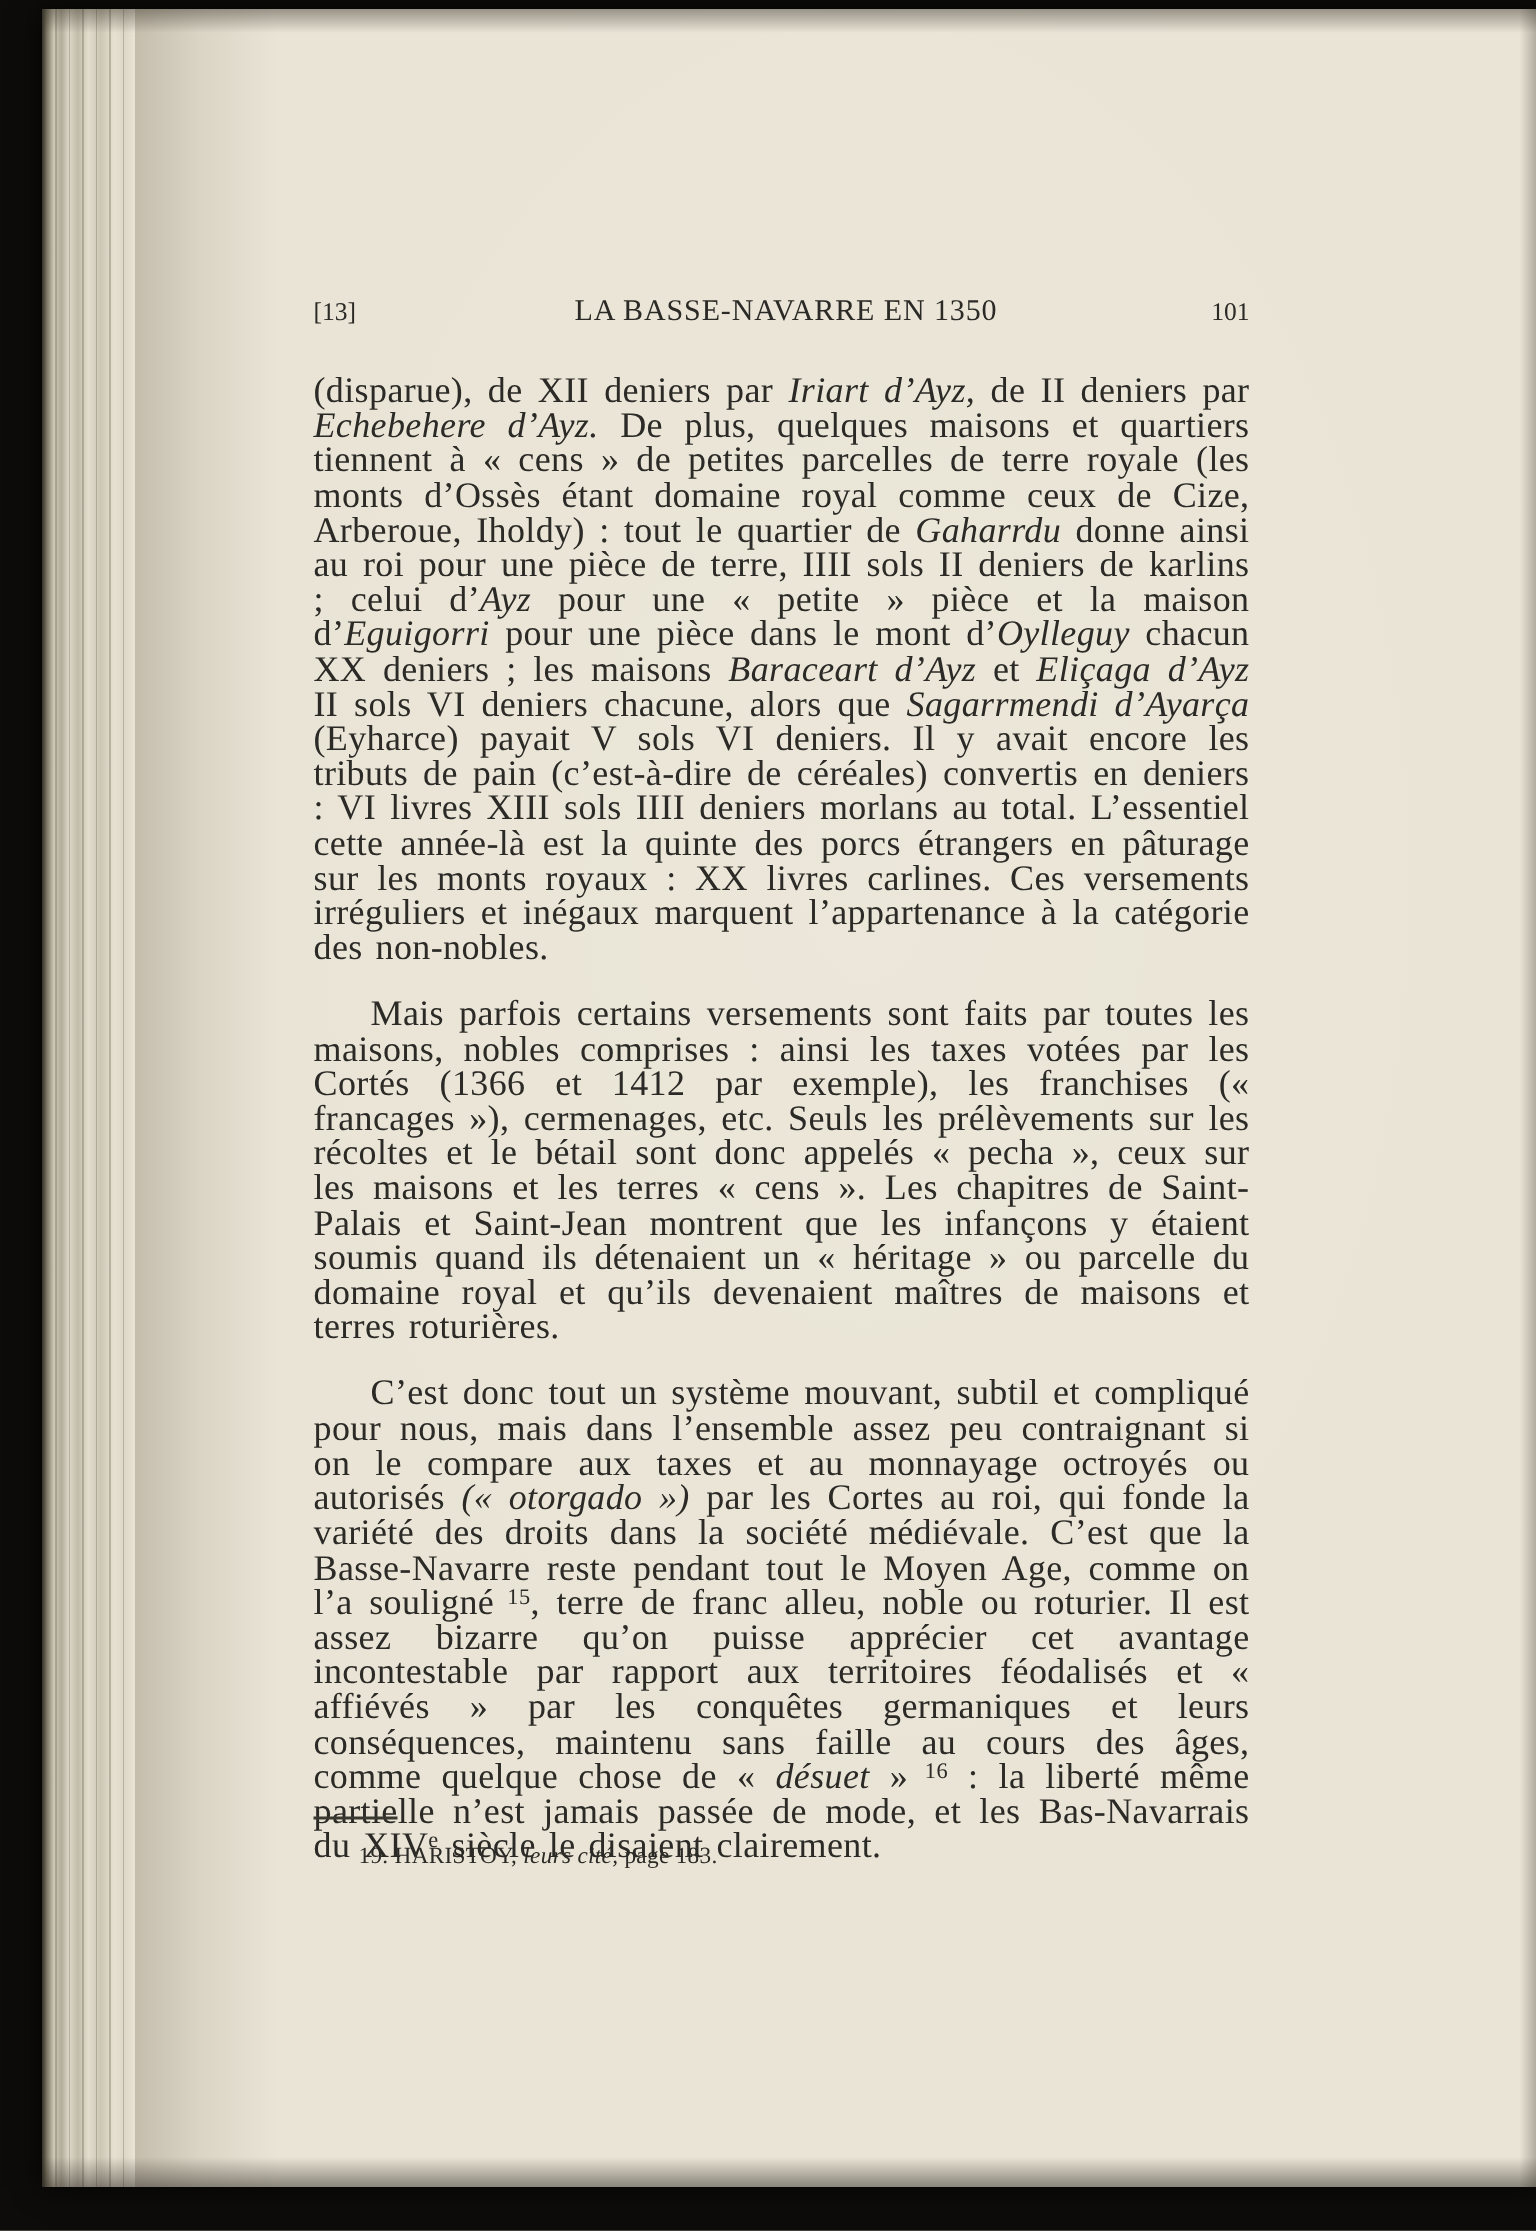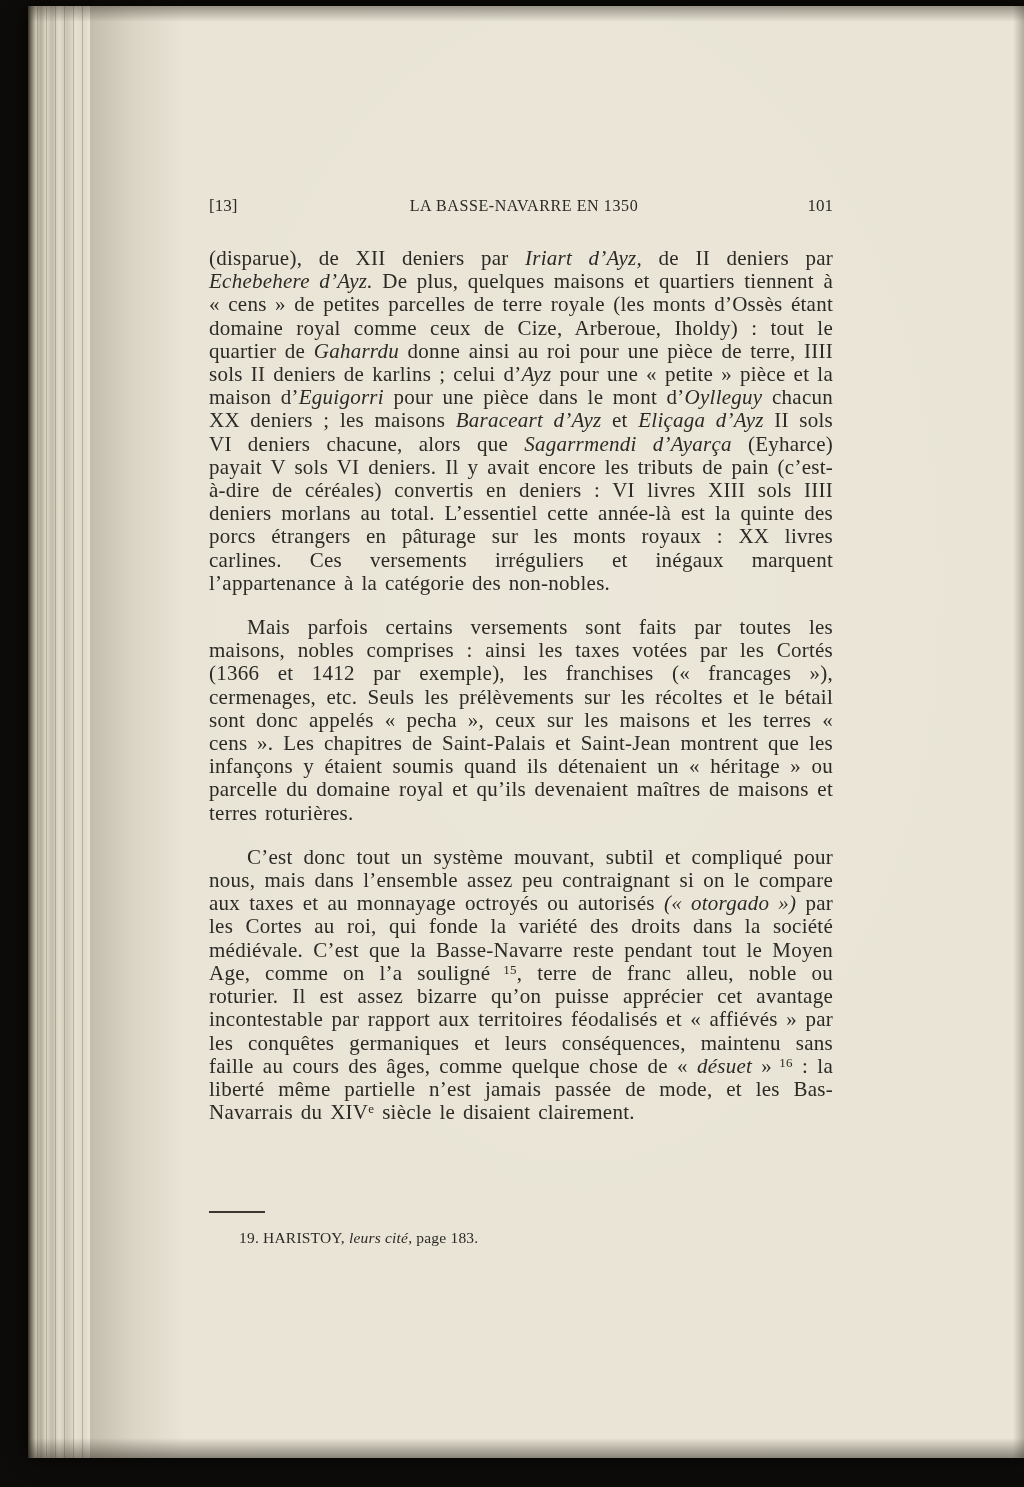--- a/index.html
+++ b/index.html
@@ -51,28 +51,28 @@
   }
   .text-block{
     position:absolute;left:181px;top:190px;width:624px;
     color:var(--ink,#2b2a26);
   }
   .page-header{
     display:flex;justify-content:space-between;align-items:baseline;
     font-size:17px;
   }
   .running-title{
-    font-size:16px;letter-spacing:.6px;text-align:center;flex:1;
+    font-size:20px;letter-spacing:.6px;text-align:center;flex:1;
   }
   .section-marker{min-width:40px;text-align:left;}
   .page-number{min-width:34px;text-align:right;}
   .body-paragraphs{margin-top:31px;}
   .para{
     margin:0 0 0 0;
-    font-size:21px;line-height:23.2px;
+    font-size:24px;line-height:23.2px;
     text-align:justify;
     letter-spacing:.25px;word-spacing:2.4px;
   }
   .para + .para{margin-top:21px;}
   .para.indent{text-indent:38px;}
   sup{font-size:.62em;vertical-align:baseline;position:relative;top:-.45em;line-height:0;}
   .footnotes{
     position:absolute;left:181px;top:1205px;width:624px;
     color:var(--ink,#2b2a26);
   }

